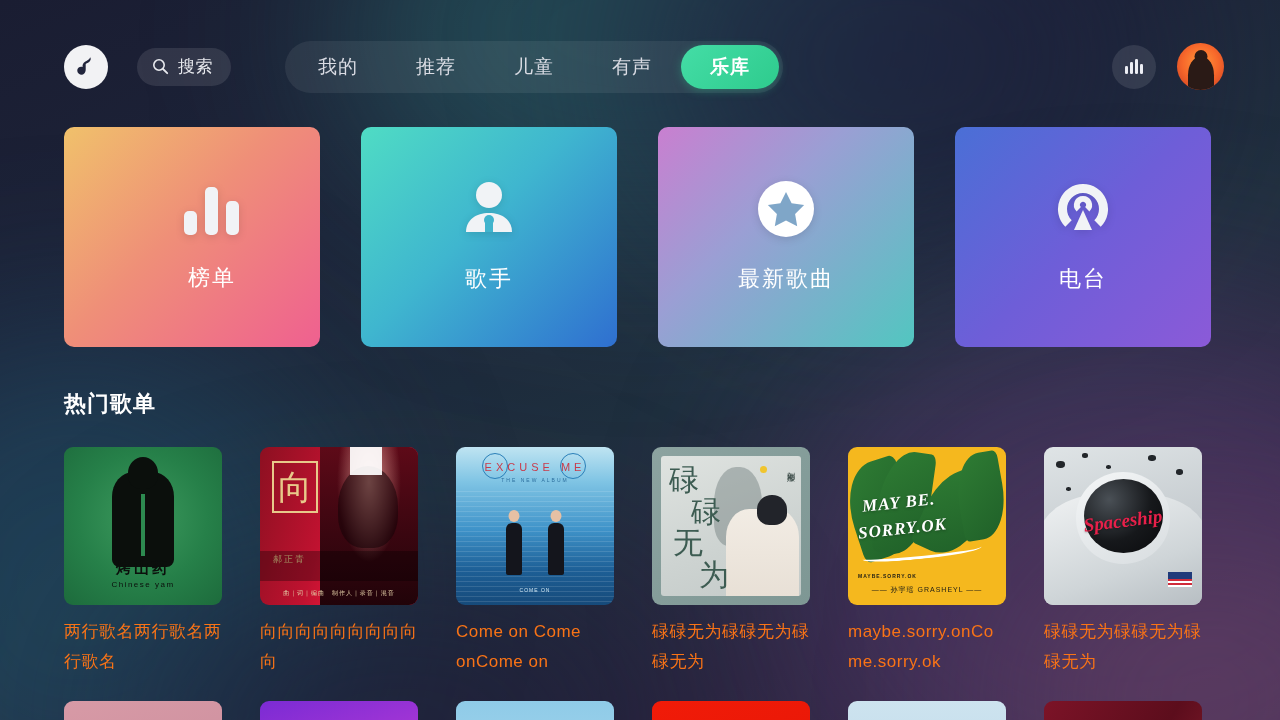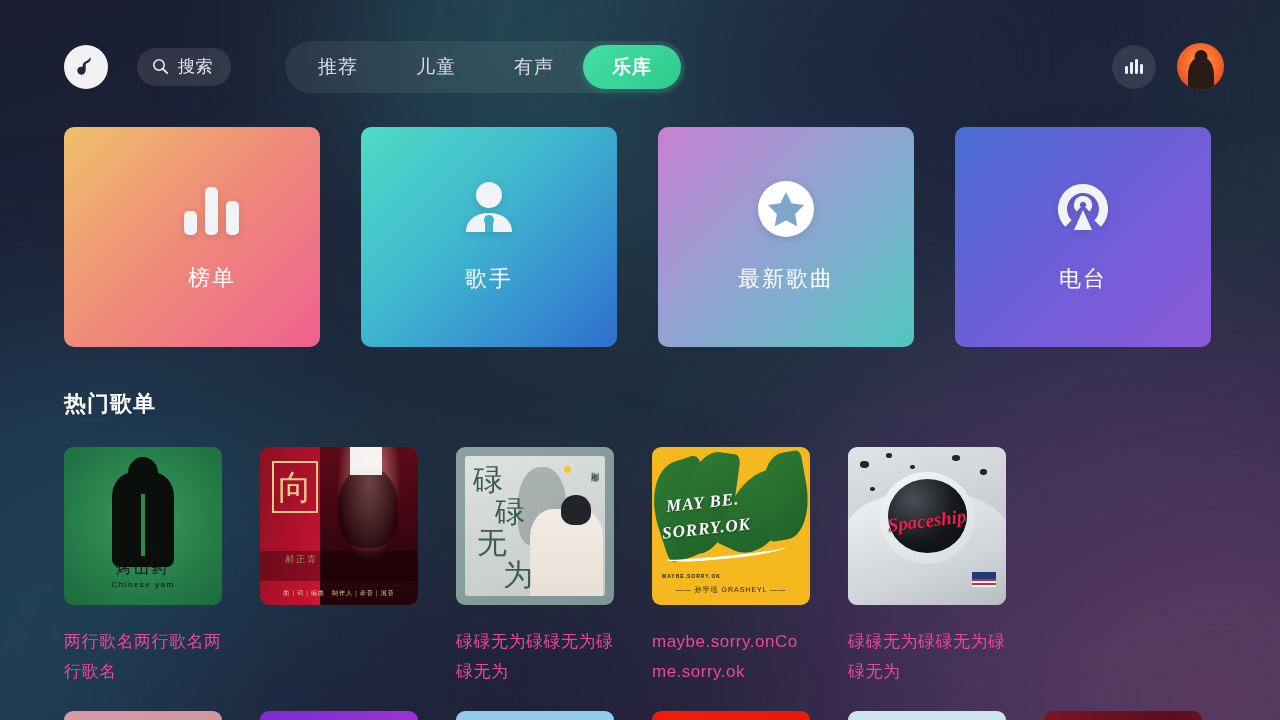--- a/index.html
+++ b/index.html
@@ -108,22 +108,22 @@
   .grid {
     padding:0 64px; margin-top:28px;
     display:grid; grid-template-columns:repeat(6,158px); gap:0 38px;
   }
   .pl { width:158px; cursor:pointer; }
   .pl-art {
     width:158px; height:158px; border-radius:9px; overflow:hidden;
     position:relative; background:#2a2f45;
   }
   .pl-name {
-    margin-top:22px; font-size:17px; line-height:1.75;
-    color:#ec4899; letter-spacing:.5px;
+    margin-top:12px; font-size:17px; line-height:1.75;
+    color:#f97316; letter-spacing:.5px;
     display:-webkit-box; -webkit-line-clamp:2; -webkit-box-orient:vertical;
     overflow:hidden; word-break:break-word;
   }
   .grid.row2 { margin-top:24px; }
 
   
   .art-yam { background:radial-gradient(circle at 50% 45%, #3d9a5e 0%, #268049 55%, #1d6b3c 100%); }
   .art-yam .silh {
     position:absolute; left:50%; top:16%; transform:translateX(-50%);
     width:62px; height:95px; background:#0b0f0c;
@@ -131,40 +131,40 @@
   }
   .art-yam .silh::before {
     content:""; position:absolute; left:50%; top:-15px; transform:translateX(-50%);
     width:30px; height:32px; border-radius:50% 50% 42% 42%; background:#0b0f0c;
   }
   .art-yam .silh::after {
     content:""; position:absolute; left:50%; top:22px; transform:translateX(-50%);
     width:4px; height:62px; background:#2d8a50;
   }
   .art-yam .cap { position:absolute; left:0; right:0; bottom:16px; text-align:center; }
-  .art-yam .cap .cn { font-size:15px; color:#0b0f0c; letter-spacing:3px; font-weight:normal; }
+  .art-yam .cap .cn { font-size:15px; color:#0b0f0c; letter-spacing:3px; font-weight:bold; }
   .art-yam .cap .en { font-size:8px; color:#0b0f0c; letter-spacing:1.5px; margin-top:2px; }
 
   .art-xiang { background:linear-gradient(105deg,#8c1021 0%,#c01230 42%,#e8173a 62%,#b41030 100%); }
   .art-xiang .photo {
     position:absolute; right:0; top:0; width:62%; height:100%;
     background:
       radial-gradient(ellipse at 50% 22%, rgba(240,170,160,.85) 0%, rgba(150,30,45,0) 46%),
       linear-gradient(180deg,#5e0a18 0%,#3a0610 55%,#210309 100%);
   }
   .art-xiang .photo::after{
     content:""; position:absolute; left:18%; top:12%; width:62%; height:52%;
     border-radius:50% 50% 40% 40%; background:rgba(20,4,8,.55);
   }
   .art-xiang .white { position:absolute; left:57%; top:0; width:20%; height:18%; background:rgba(255,255,255,.92); }
   .art-xiang .glyph {
     position:absolute; left:12px; top:14px; width:46px; height:52px;
     border:2px solid #e8c98a; color:#e8c98a; font-size:34px; line-height:48px; text-align:center;
   }
-  .art-xiang .tname { position:absolute; left:25px; top:106px; font-size:9px; color:#e8c98a; letter-spacing:2px; }
+  .art-xiang .tname { position:absolute; left:13px; top:106px; font-size:9px; color:#e8c98a; letter-spacing:2px; }
   .art-xiang .strip { position:absolute; left:0; right:0; bottom:24px; height:30px; background:rgba(0,0,0,.30); }
   .art-xiang .credit { position:absolute; left:0; right:0; bottom:7px; text-align:center; font-size:6px; color:#e4d0a8; letter-spacing:1px; }
 
   .art-come {
     background:linear-gradient(180deg,#bfe4f2 0%,#7fc4e4 22%,#3f93c9 52%,#1d5f96 78%,#164a7a 100%);
   }
   .art-come .ripples {
     position:absolute; left:0; right:0; top:28%; bottom:0;
     background:repeating-linear-gradient(180deg, rgba(255,255,255,.12) 0 1px, rgba(255,255,255,0) 1px 5px);
   }
@@ -278,20 +278,21 @@
 
     <div class="search-pill">
       <svg width="17" height="17" viewBox="0 0 17 17">
         <circle cx="7" cy="7" r="5.2" fill="none" stroke="#e8e9ee" stroke-width="1.6"></circle>
         <line x1="11" y1="11" x2="15.2" y2="15.2" stroke="#e8e9ee" stroke-width="1.8" stroke-linecap="round"></line>
       </svg>
       <span class="txt">搜索</span>
     </div>
 
     <div class="tabs">
+      <div class="tab">我的</div>
       <div class="tab">推荐</div>
       <div class="tab">儿童</div>
       <div class="tab">有声</div>
       <div class="tab active">乐库</div>
     </div>
 
     <div class="spacer"></div>
 
     <div class="eq-btn">
       <svg width="20" height="18" viewBox="0 0 20 18">
@@ -372,22 +373,36 @@
 
     <div class="pl">
       <div class="pl-art art-xiang">
         <div class="photo"></div>
         <div class="white"></div>
         <div class="glyph">向</div>
         <div class="tname">郝正青</div>
         <div class="strip"></div>
         <div class="credit">曲｜词｜编曲　制作人｜录音｜混音</div>
       </div>
-    </div>
-
+      <div class="pl-name">向向向向向向向向向向</div>
+    </div>
+
+    <div class="pl">
+      <div class="pl-art art-come">
+        <div class="ripples"></div>
+        <div class="ring r1"></div>
+          <div class="ring r2"></div>
+        <div class="hdr">EXCUSE ME</div>
+        <div class="sub">THE NEW ALBUM</div>
+        <div class="p pa"></div>
+          <div class="p pb"></div>
+        <div class="foot">COME ON</div>
+      </div>
+      <div class="pl-name">Come on Come onCome on</div>
+    </div>
 
     <div class="pl">
       <div class="pl-art art-lu">
         <div class="inner">
           <div class="shadow"></div>
           <div class="person"></div>
           <div class="cal">
             <span>碌</span>
             <span class="c2">碌</span>
             <span class="c3">无</span>

